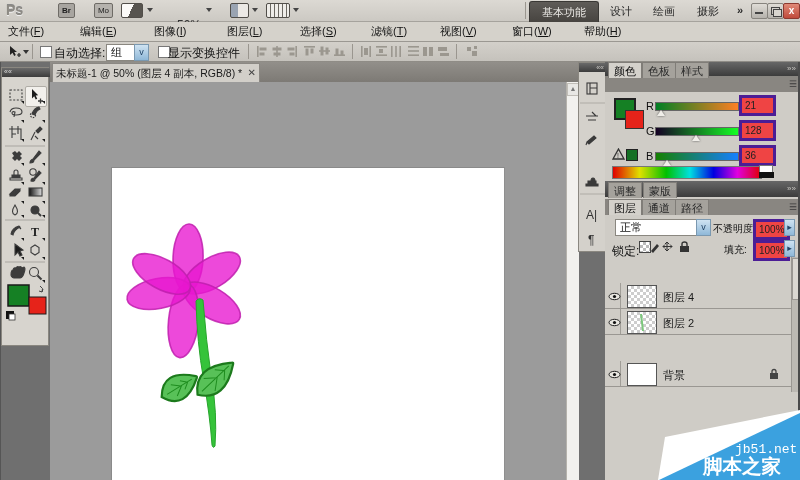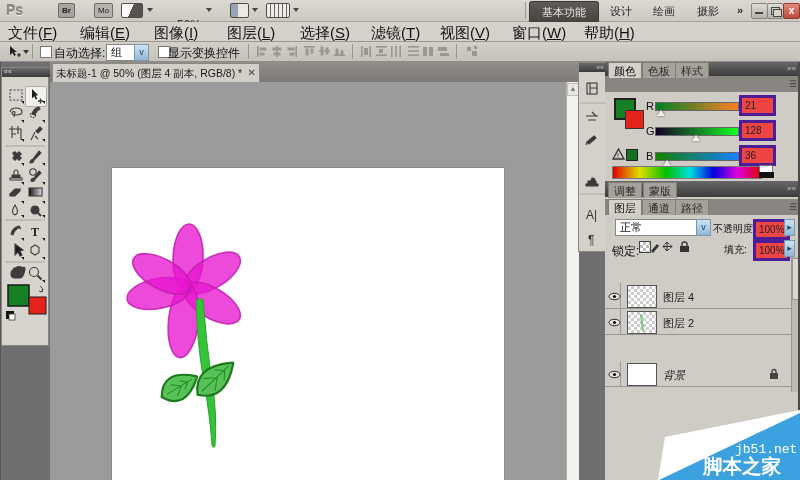--- a/index.html
+++ b/index.html
@@ -17,21 +17,21 @@
 .dda{position:absolute;top:8px;width:0;height:0;border-left:3px solid transparent;
   border-right:3px solid transparent;border-top:4px solid #444}
 #wstab{left:529px;top:1px;width:68px;height:20px;background:linear-gradient(#5f5c58,#474440);
   border:1px solid #3a3835;border-bottom:none;border-radius:3px 3px 0 0;color:#e8e6e2;
   text-align:center;line-height:20px;font-size:11px}
 .wstxt{position:absolute;top:4px;font-size:11px;color:#2a2a2a}
 .winbtn{position:absolute;top:3px;width:15px;height:14px;border:1px solid #86837d;
   border-radius:2px;background:linear-gradient(#dfdcd6,#b5b2ac);text-align:center}
 
 #menubar{left:0;top:22px;width:800px;height:19px;background:#d5d2cb;border-bottom:1px solid #9b9892}
-.mitem{position:absolute;top:24px;font-size:15px;color:#141414}
+.mitem{position:absolute;top:24px;font-size:11px;color:#141414}
 
 #optbar{left:0;top:42px;width:800px;height:19px;background:linear-gradient(#d3d0ca,#c5c2bc);
   border-bottom:1px solid #8f8c86}
 .chk{position:absolute;top:46px;width:10px;height:10px;border:1px solid #777;background:#fff}
 .gicon{position:absolute;top:45px;width:12px;height:13px}
 
 #toolpal{left:1px;top:67px;width:46px;height:277px;background:#d7d4ce;border:1px solid #8a8780}
 #toolhead{position:absolute;left:0;top:0;width:46px;height:9px;
   background:linear-gradient(#6a6a6a,#3c3c3c);color:#ddd;font-size:7px;line-height:8px;padding-left:2px}
 .tcell{position:absolute;width:19px;height:18px}
@@ -466,21 +466,21 @@
         <div class="lname">图层 2</div>
       </div>
     <div class="lrow" style="top:299px">
         <div class="eyebox">
           <svg class="eyesvg" width="13" height="11" style="position:absolute;left:3px;top:8px">
             <ellipse cx="6.5" cy="5.5" rx="5.5" ry="3.2" fill="#e8e6e0" stroke="#222" stroke-width="1"></ellipse>
             <circle cx="6.5" cy="5.5" r="1.6" fill="#111"></circle>
           </svg>
         </div>
         <div class="thumb" style="background:#fff"></div>
-        <div class="lname" style="font-style:italic">背景</div>
+        <div class="lname" style="">背景</div>
       <svg width="12" height="12" style="position:absolute;left:163px;top:7px">
         <rect x="2" y="5" width="8" height="6" fill="#444"></rect>
         <path d="M4 5 v-1.5 q 0 -2 2 -2 q 2 0 2 2 v1.5" stroke="#444" fill="none" stroke-width="1.3"></path>
       </svg>
     </div>
 
     <div class="abs" style="left:186px;top:195px;width:9px;height:135px;background:#bcb9b3;border-left:1px solid #9a9792"></div>
     <div class="abs" style="left:187px;top:196px;width:7px;height:40px;background:#dbd8d2;border:1px solid #9a9792"></div>
   </div>
 

